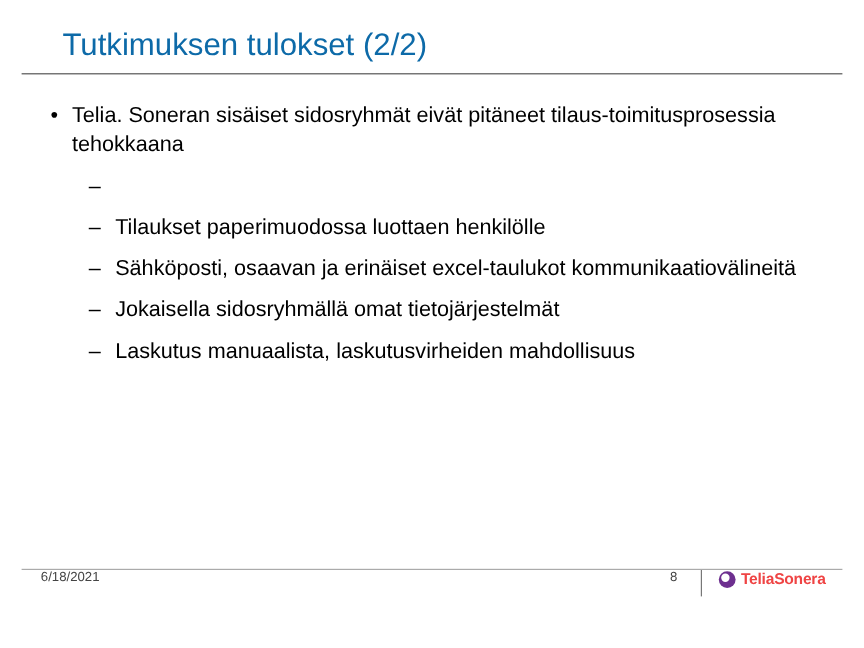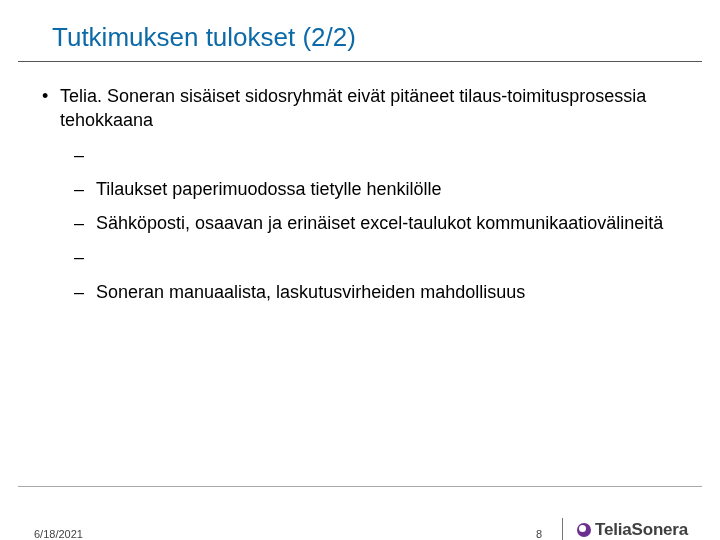--- a/index.html
+++ b/index.html
@@ -37,26 +37,26 @@
     display: flex;
     font-size: 18px;
     line-height: 1.35;
     margin: 10px 0 10px 32px;
   }
   .bullet-l2 .dash {
     width: 22px; flex: 0 0 22px;
   }
   .footer {
     position: absolute;
-    left: 0; right: 0; bottom: 0;
+    left: 0; right: 0; bottom: 12px;
     height: 54px;
     border-top: 1px solid #aaa;
     margin: 0 18px;
     display: flex;
-    align-items: flex-end;
+    align-items: flex-start;
     font-size: 11px;
     color: #444;
   }
   .footer .date { padding-left: 16px; flex: 1; }
   .footer .pagenum { padding-right: 16px; }
   .footer .divider {
     width: 1px; height: 22px; background: #777;
     margin: 0 14px 0 4px;
   }
   .logo {
@@ -70,21 +70,21 @@
     margin-right: 4px;
   }
   .logo-dot::after {
     content: "";
     position: absolute;
     width: 7px; height: 7px; border-radius: 50%;
     background: #fff;
     left: 2px; top: 2px;
   }
   .logo-text {
-    font-size: 17px; font-weight: bold; color: #404040;
+    font-size: 13px; font-weight: bold; color: #ef4444;
     letter-spacing: -0.2px;
   }
 </style>
 </head>
 <body>
 
 <div class="slide">
 
   <div class="title-bar">
     <h1 class="title">Tutkimuksen tulokset (2/2)</h1>
@@ -94,32 +94,33 @@
     <div class="bullet-l1">
       <span class="dot">•</span>
       <span>Telia. Soneran sisäiset sidosryhmät eivät pitäneet tilaus-toimitusprosessia tehokkaana</span>
     </div>
 
     <div class="bullet-l2">
       <span class="dash">–</span>
     </div>
     <div class="bullet-l2">
       <span class="dash">–</span>
-      <span>Tilaukset paperimuodossa tietylle henkilölle</span>
+      <span>Tilaukset paperimuodossa luottaen henkilölle</span>
     </div>
     <div class="bullet-l2">
       <span class="dash">–</span>
       <span>Sähköposti, osaavan ja erinäiset excel-taulukot kommunikaatiovälineitä</span>
     </div>
     <div class="bullet-l2">
       <span class="dash">–</span>
+      <span>Jokaisella sidosryhmällä omat tietojärjestelmät</span>
     </div>
     <div class="bullet-l2">
       <span class="dash">–</span>
-      <span>Soneran manuaalista, laskutusvirheiden mahdollisuus</span>
+      <span>Laskutus manuaalista, laskutusvirheiden mahdollisuus</span>
     </div>
   </div>
 
   <div class="footer">
     <span class="date">6/18/2021</span>
     <span class="pagenum">8</span>
     <span class="divider"></span>
     <span class="logo">
       <span class="logo-dot"></span>
       <span class="logo-text">TeliaSonera</span>

